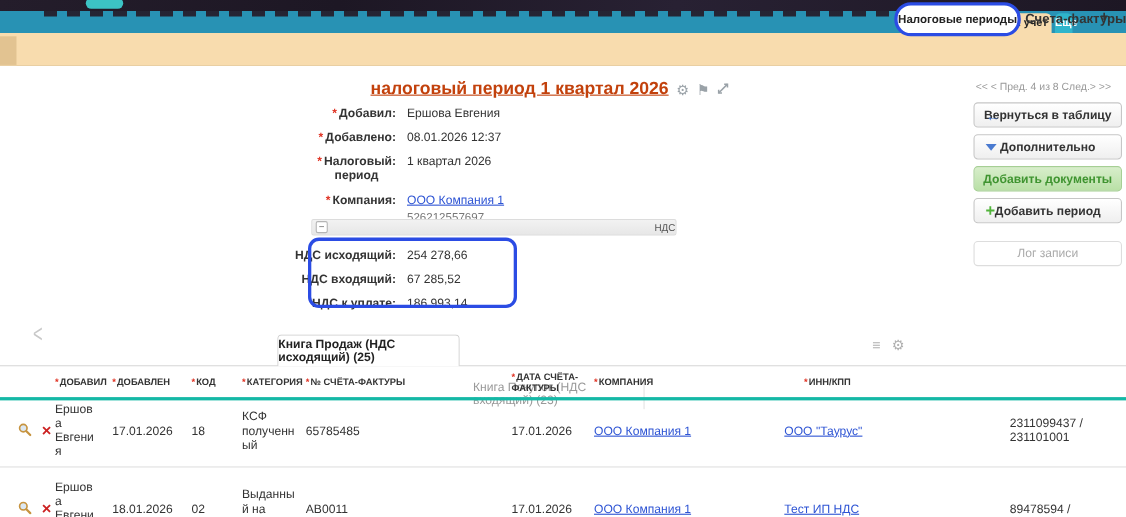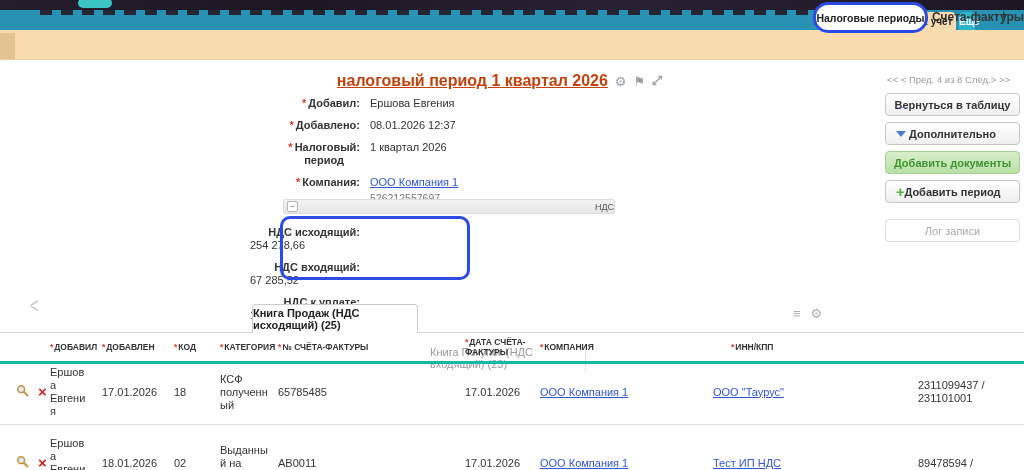--- a/index.html
+++ b/index.html
@@ -64,21 +64,21 @@
   .lnk { color:#2f55d4; text-decoration:underline; cursor:pointer; }
 
   .nds-bar { position:absolute; left:283px; top:199px; width:332px; height:15px;
     background:linear-gradient(#f2f2f2,#e7e7e7); border:1px solid #dcdcdc; border-radius:2px; }
   .nds-bar-title { position:absolute; left:0; right:0; top:2px; text-align:right;
     font-size:9px; color:#555; }
   .nds-collapse { position:absolute; left:3px; top:1px; width:11px; height:11px; background:#fff;
     border:1px solid #b5b5b5; border-radius:2px; font-size:9px; line-height:9px; text-align:center;
     color:#666; cursor:pointer; }
   .nds-form { position:absolute; left:240px; top:226px; width:300px; }
-  .nds-form .frow { margin-bottom:9px;flex-direction:column; }
+  .nds-form .frow { margin-bottom:9px; }
   .nds-annot { position:absolute; left:280px; top:216px; width:190px; height:64px;
     border-radius:10px; pointer-events:none; z-index:4; }
 
   
   .tbl { position:absolute; top:290px; left:0; width:1024px; height:180px; }
   .chevron { position:absolute; left:30px; top:6px; font-size:15px; color:#c8c8c8;
     transform:scaleY(1.5); cursor:pointer; }
   .tabline { position:absolute; top:42px; left:0; width:1024px; border-top:1px solid #d9d9d9; }
   .ttab-active { position:absolute; left:252px; top:14px; width:166px; height:29px; background:#fff;
     border:1px solid #ccc; border-bottom:none; border-radius:4px 4px 0 0; z-index:2;

